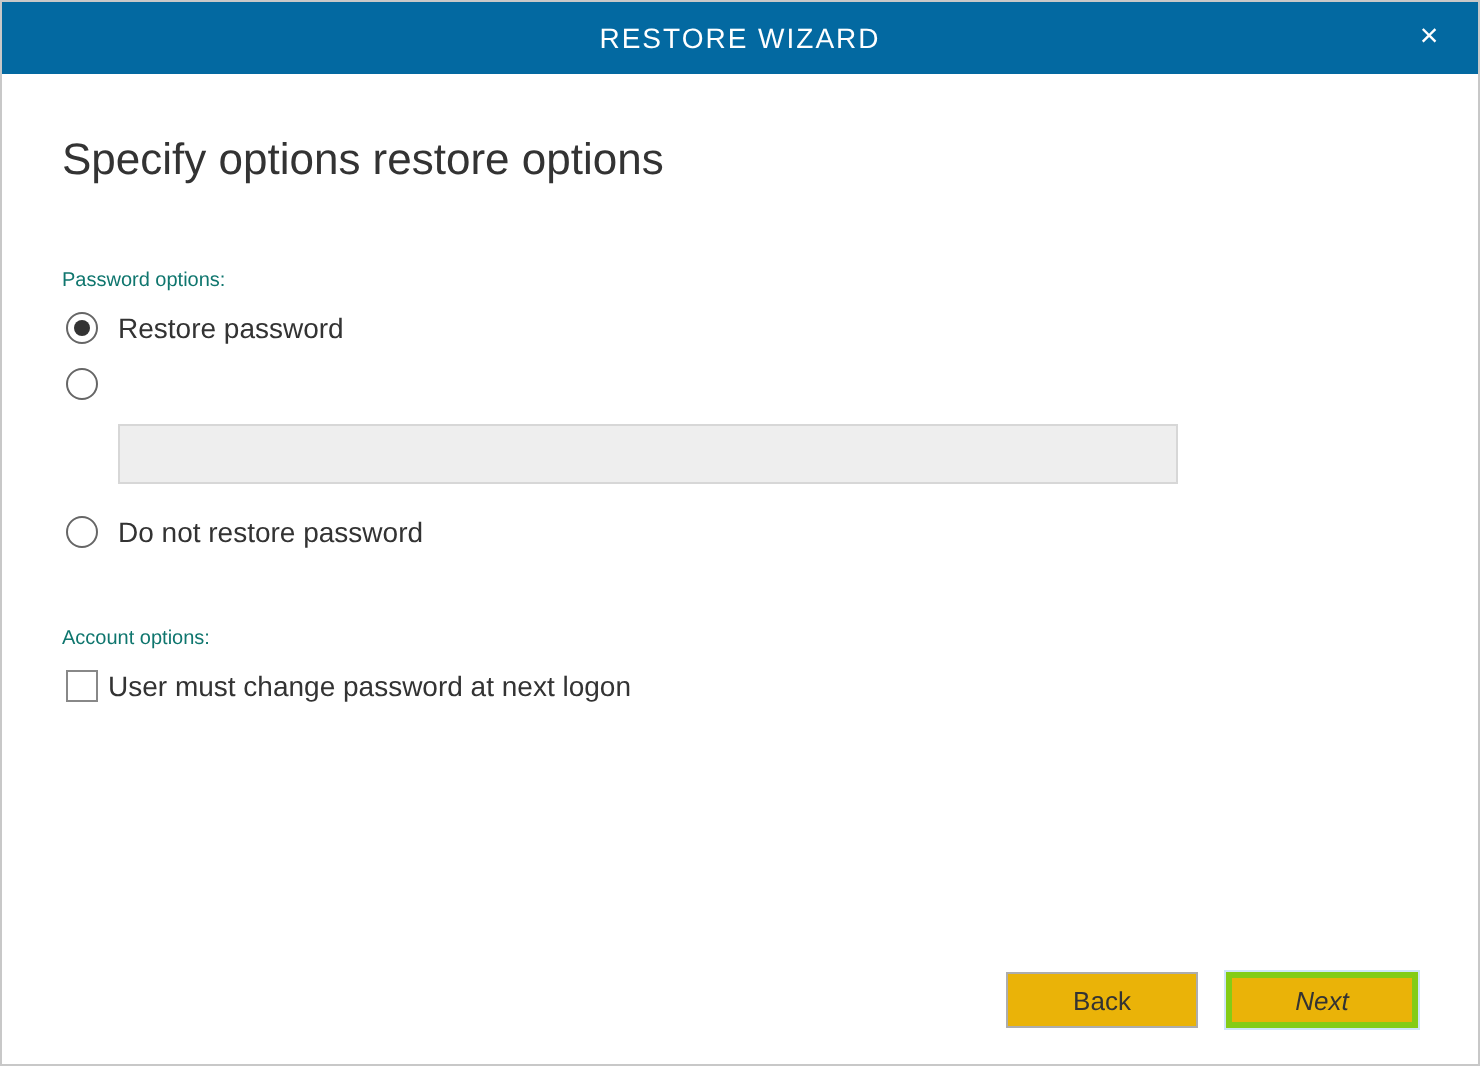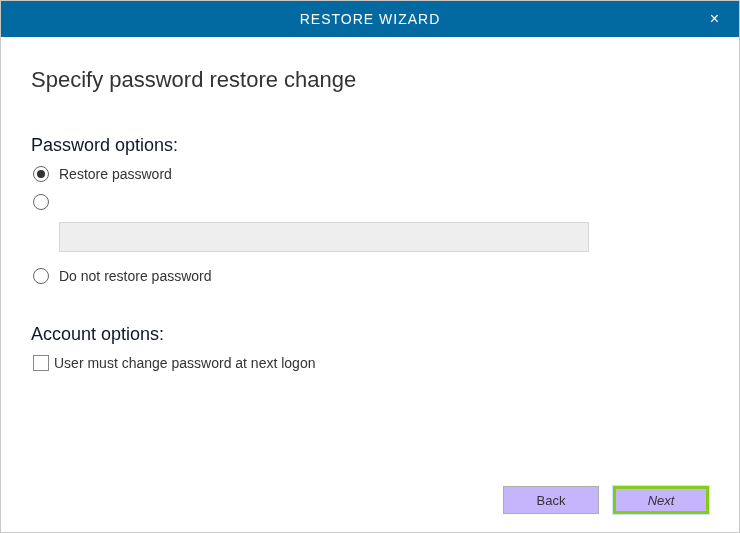--- a/index.html
+++ b/index.html
@@ -74,22 +74,22 @@
     display: flex;
     flex-direction: column;
   }
   .heading {
     font-size: 22px;
     font-weight: 400;
     color: #333;
     margin-bottom: 42px;
   }
   .section-label {
-    font-size: 18px;
-    color: #0f172a;
+    font-size: 10px;
+    color: #0f766e;
     margin-bottom: 10px;
   }
   .radio-row {
     display: flex;
     align-items: flex-start;
     gap: 10px;
     margin-bottom: 12px;
     padding-left: 2px;
   }
   .radio {
@@ -139,21 +139,21 @@
     border-top: none;
     padding: 12px 30px 18px 30px;
     display: flex;
     justify-content: flex-end;
     gap: 14px;
   }
   .btn {
     min-width: 96px;
     height: 28px;
     border: 1px solid #adadad;
-    background: #c4b5fd;
+    background: #eab308;
     font-size: 13px;
     color: #333;
     cursor: pointer;
     padding: 0 16px;
   }
   .btn.primary {
     border: 3px solid #84cc16;
     outline: 1px solid #cfe6f8;
     font-style: italic;
   }
@@ -164,21 +164,21 @@
 
 <div class="dialog">
   <div class="titlebar">
     <span>RESTORE WIZARD</span>
     <div class="close">
       <span>×</span>
     </div>
   </div>
 
   <div class="content">
-    <div class="heading">Specify password restore change</div>
+    <div class="heading">Specify options restore options</div>
 
     <div class="section-label">Password options:</div>
 
     <div class="radio-row">
       <span class="radio">
           <span class="dot"></span>
         </span>
       <span class="radio-label">Restore password</span>
     </div>
 

